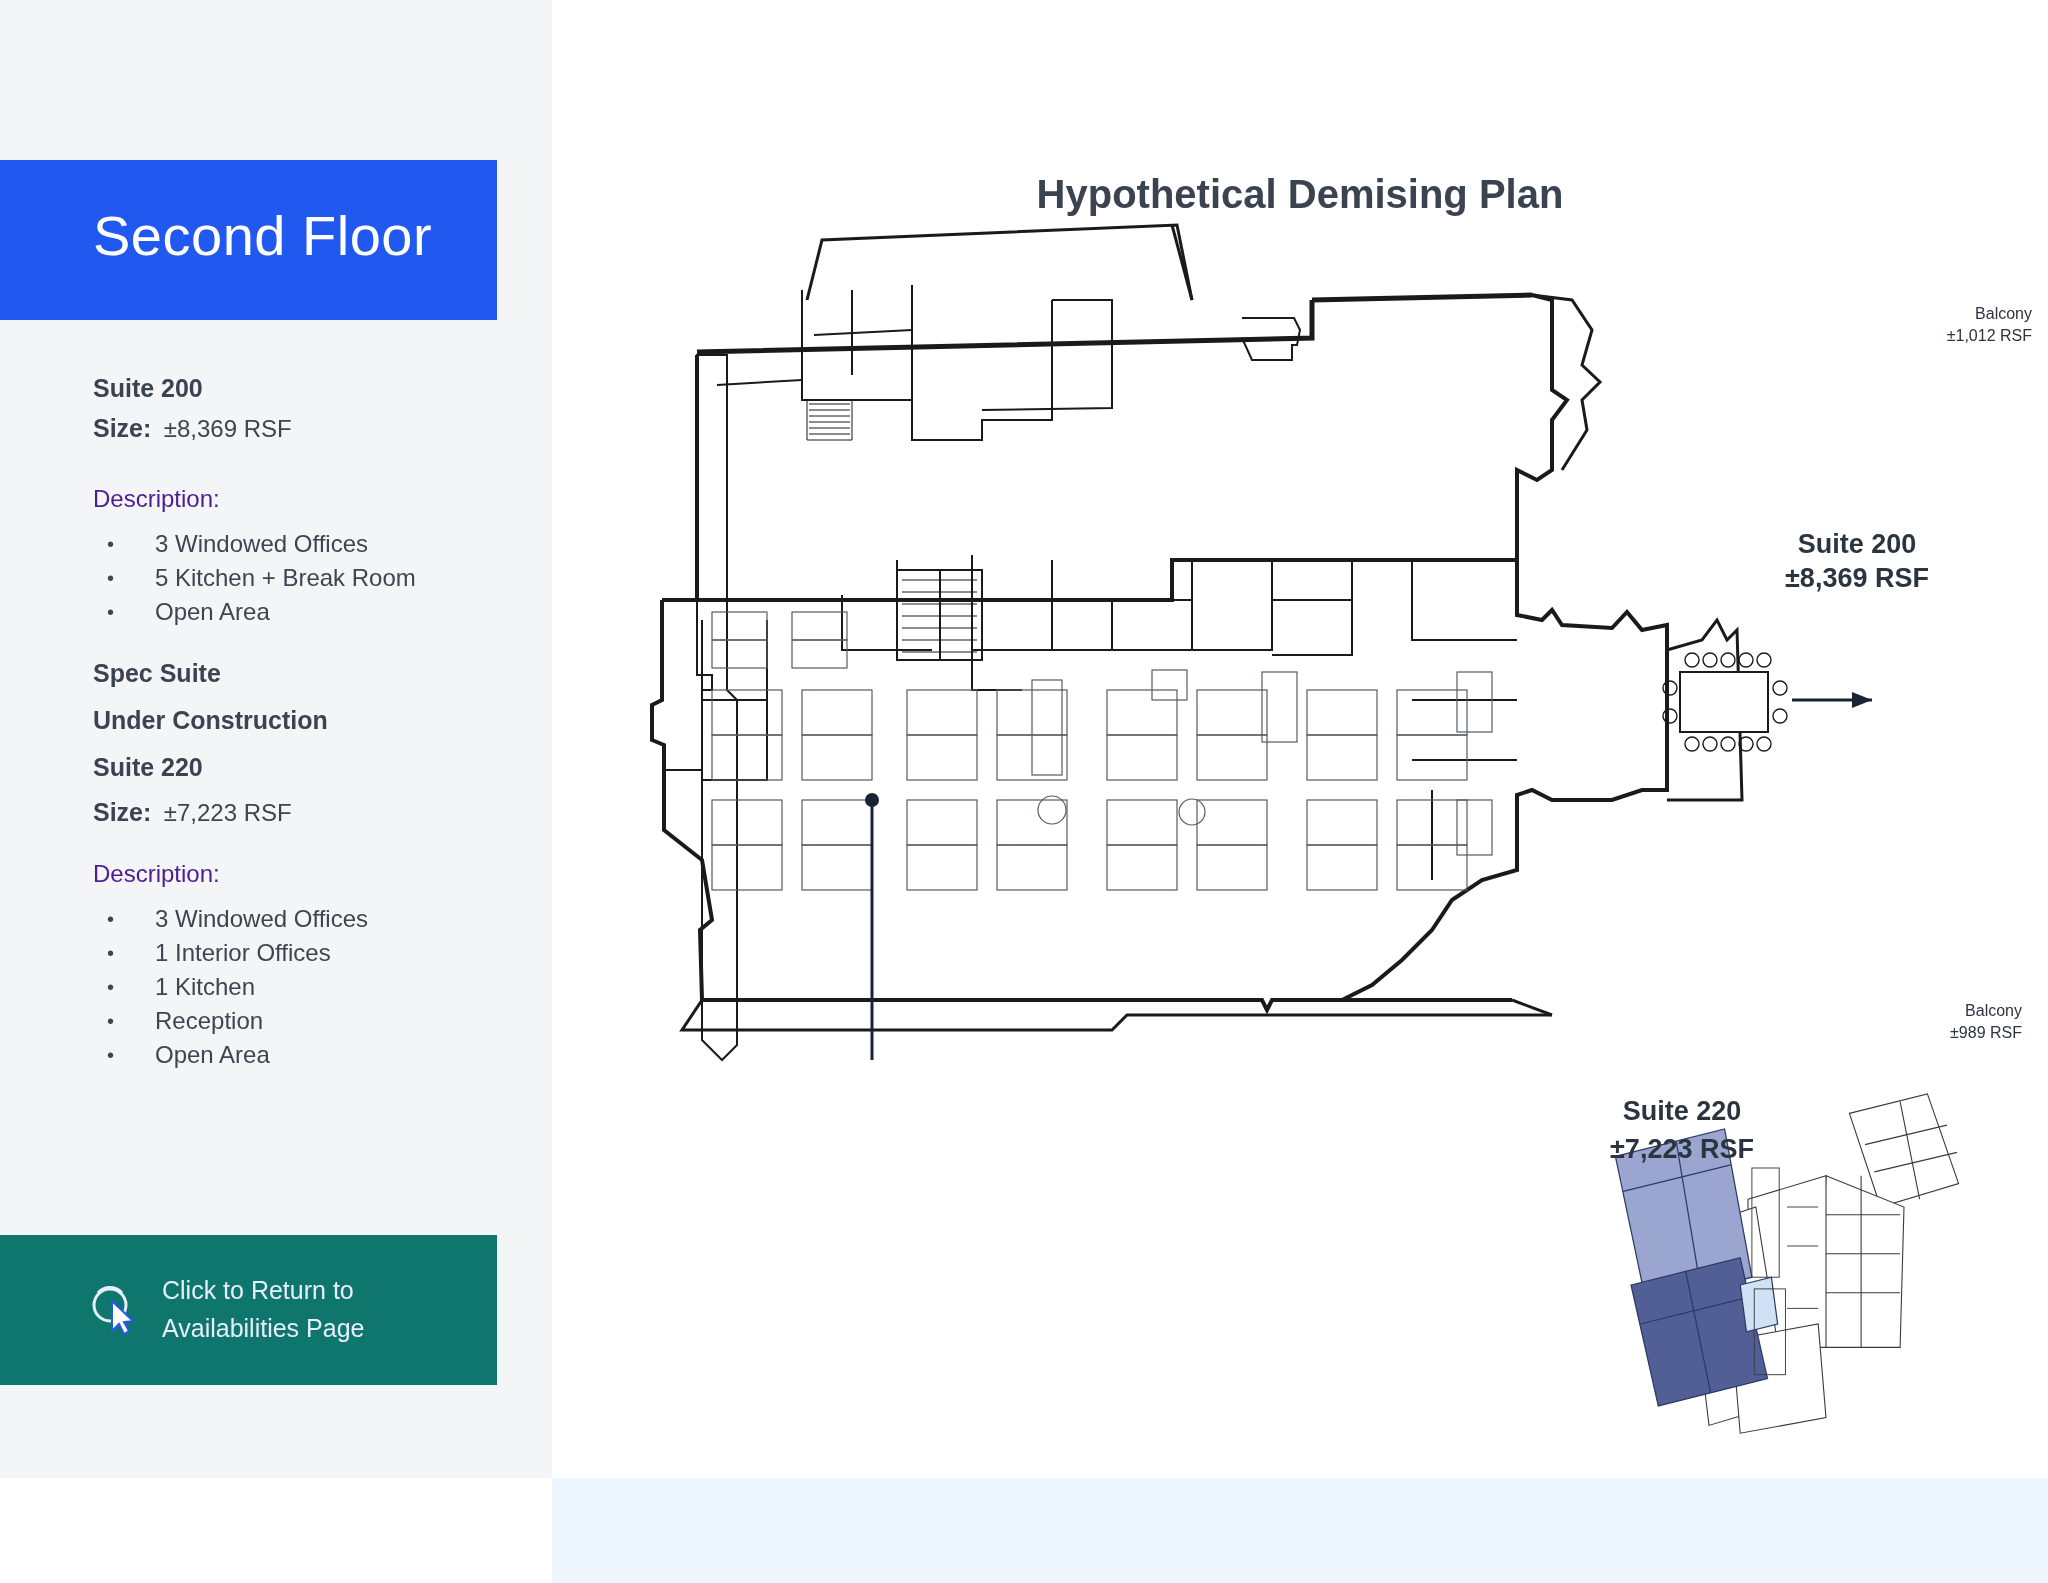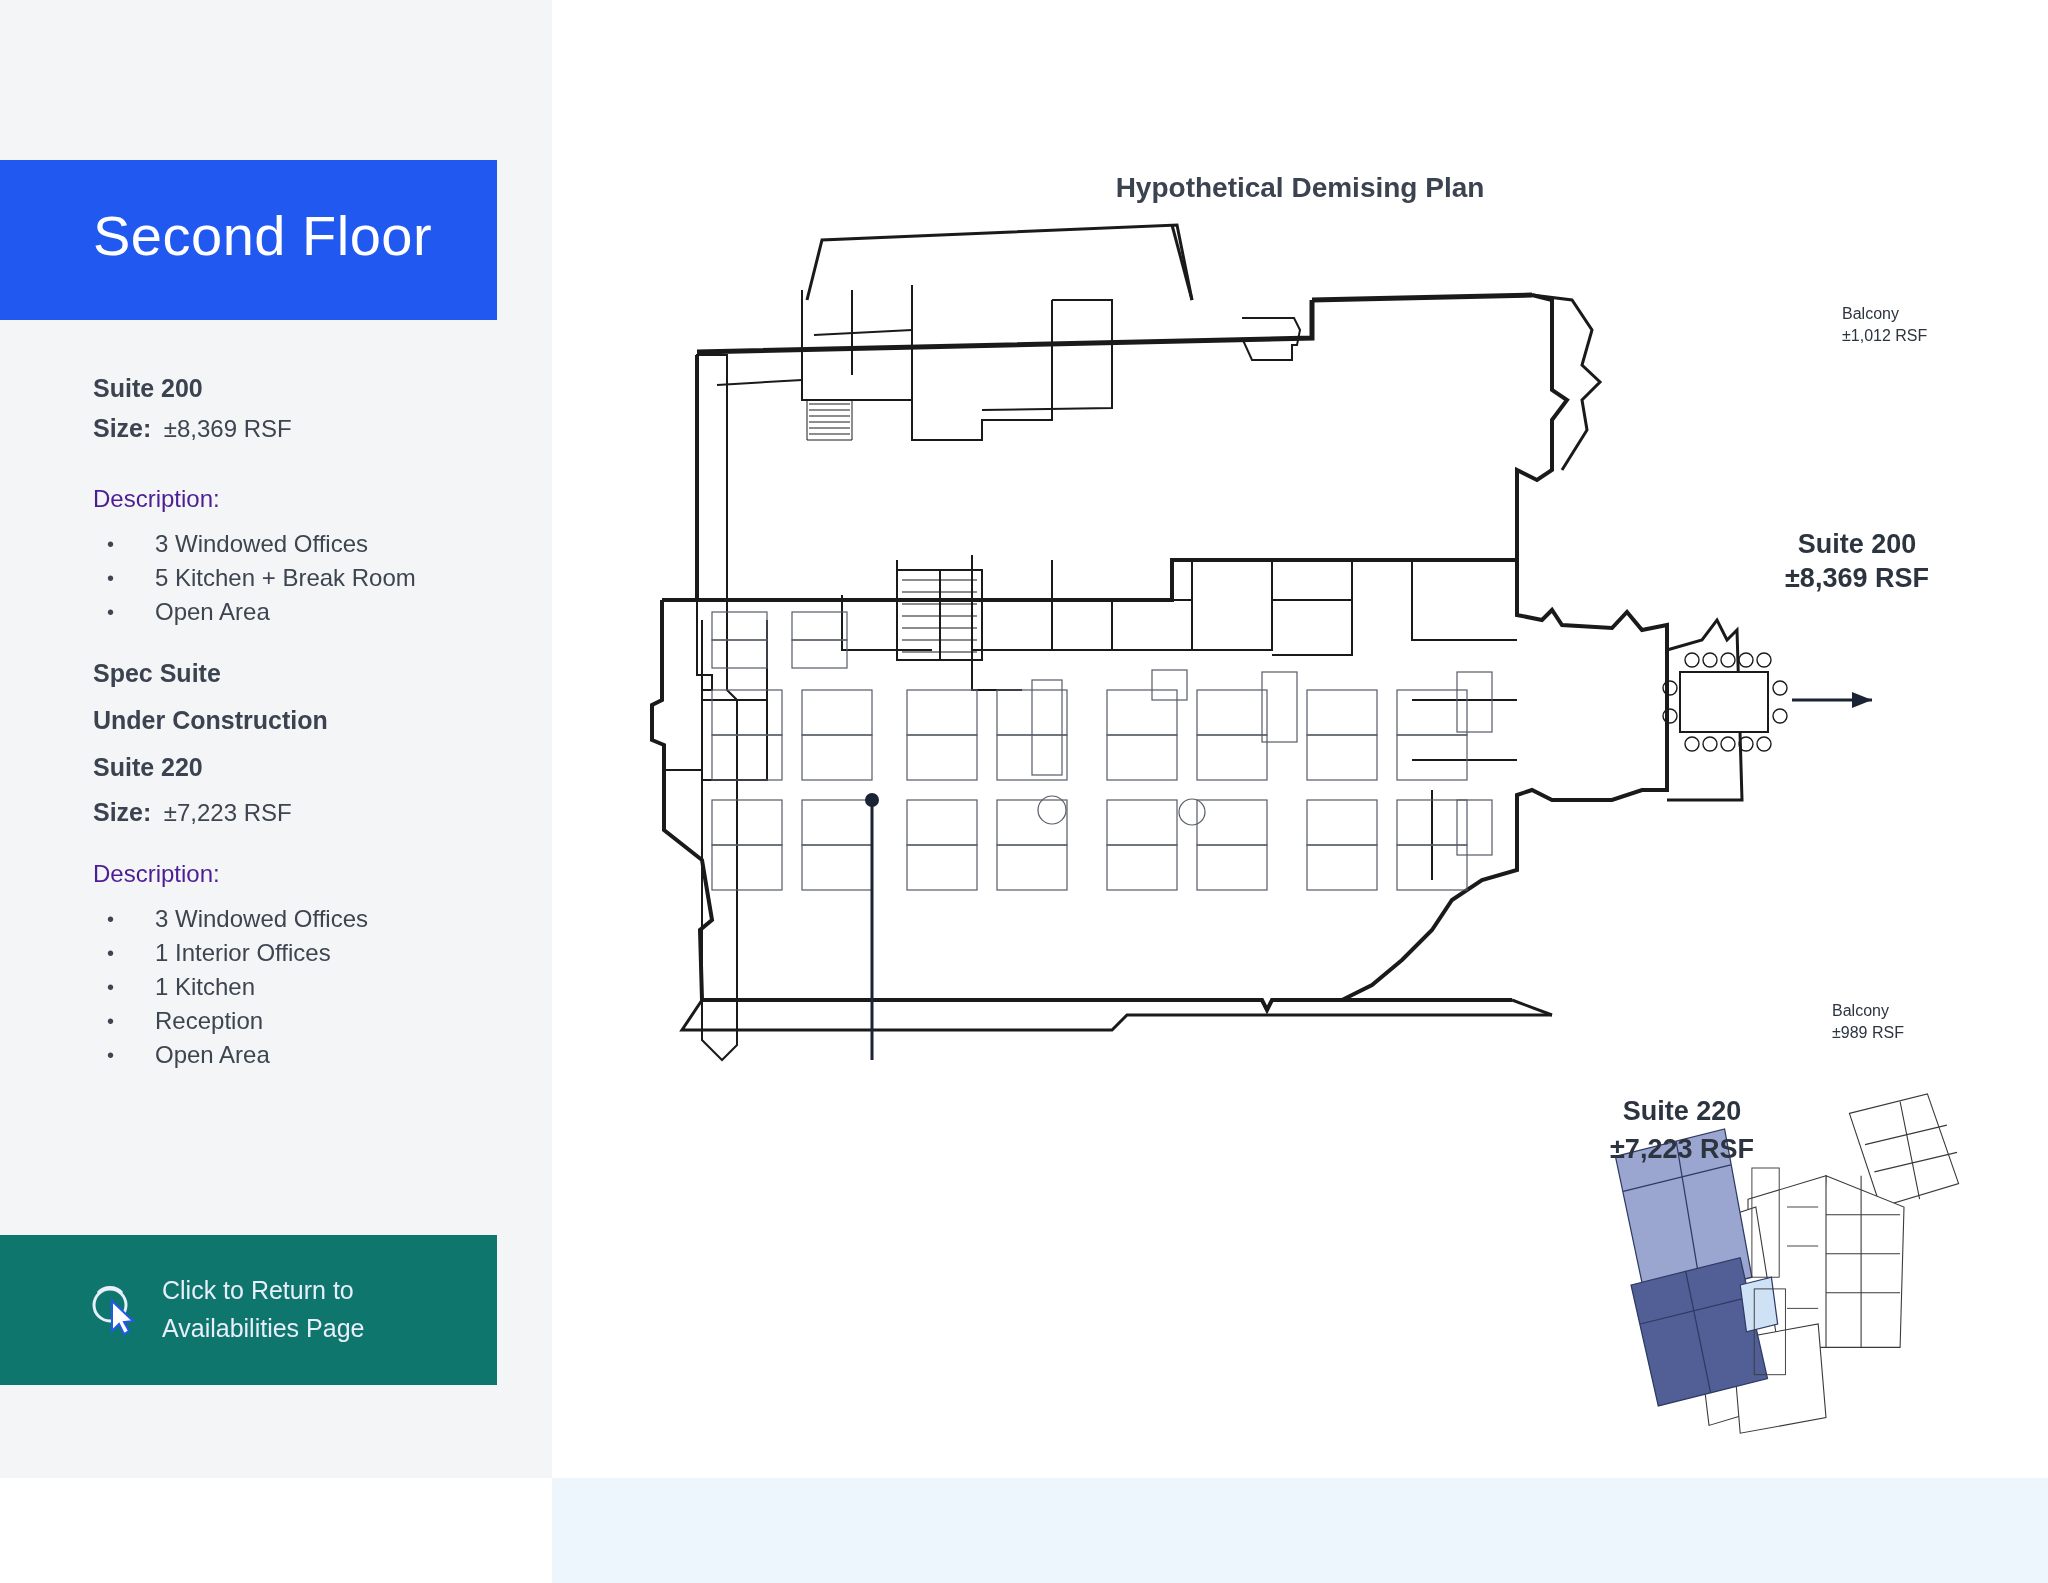--- a/index.html
+++ b/index.html
@@ -125,21 +125,21 @@
     width: 1496px;
     height: 1478px;
     background: #ffffff;
   }
   #plan-title {
     position: absolute;
     left: 0;
     top: 172px;
     width: 1496px;
     text-align: center;
-    font-size: 28px;
+    font-size: 40px;
     font-weight: bold;
     color: #3b4350;
   }
 
   .floor-label {
     position: absolute;
     font-weight: bold;
     color: #2c3440;
     text-align: center;
     line-height: 34px;
@@ -155,21 +155,21 @@
     top: 1092px;
     width: 560px;
     font-size: 27px;
     line-height: 38px;
   }
 
   .small-note {
     position: absolute;
     font-size: 16px;
     color: #2c3440;
-    text-align: left;
+    text-align: right;
     line-height: 22px;
   }
   #balcony-top { left: 1290px; top: 303px; width: 190px; }
   #balcony-bottom { left: 1280px; top: 1000px; width: 190px; }
 
   #floorplan-svg {
     position: absolute;
     left: 0;
     top: 0;
     width: 1496px;

